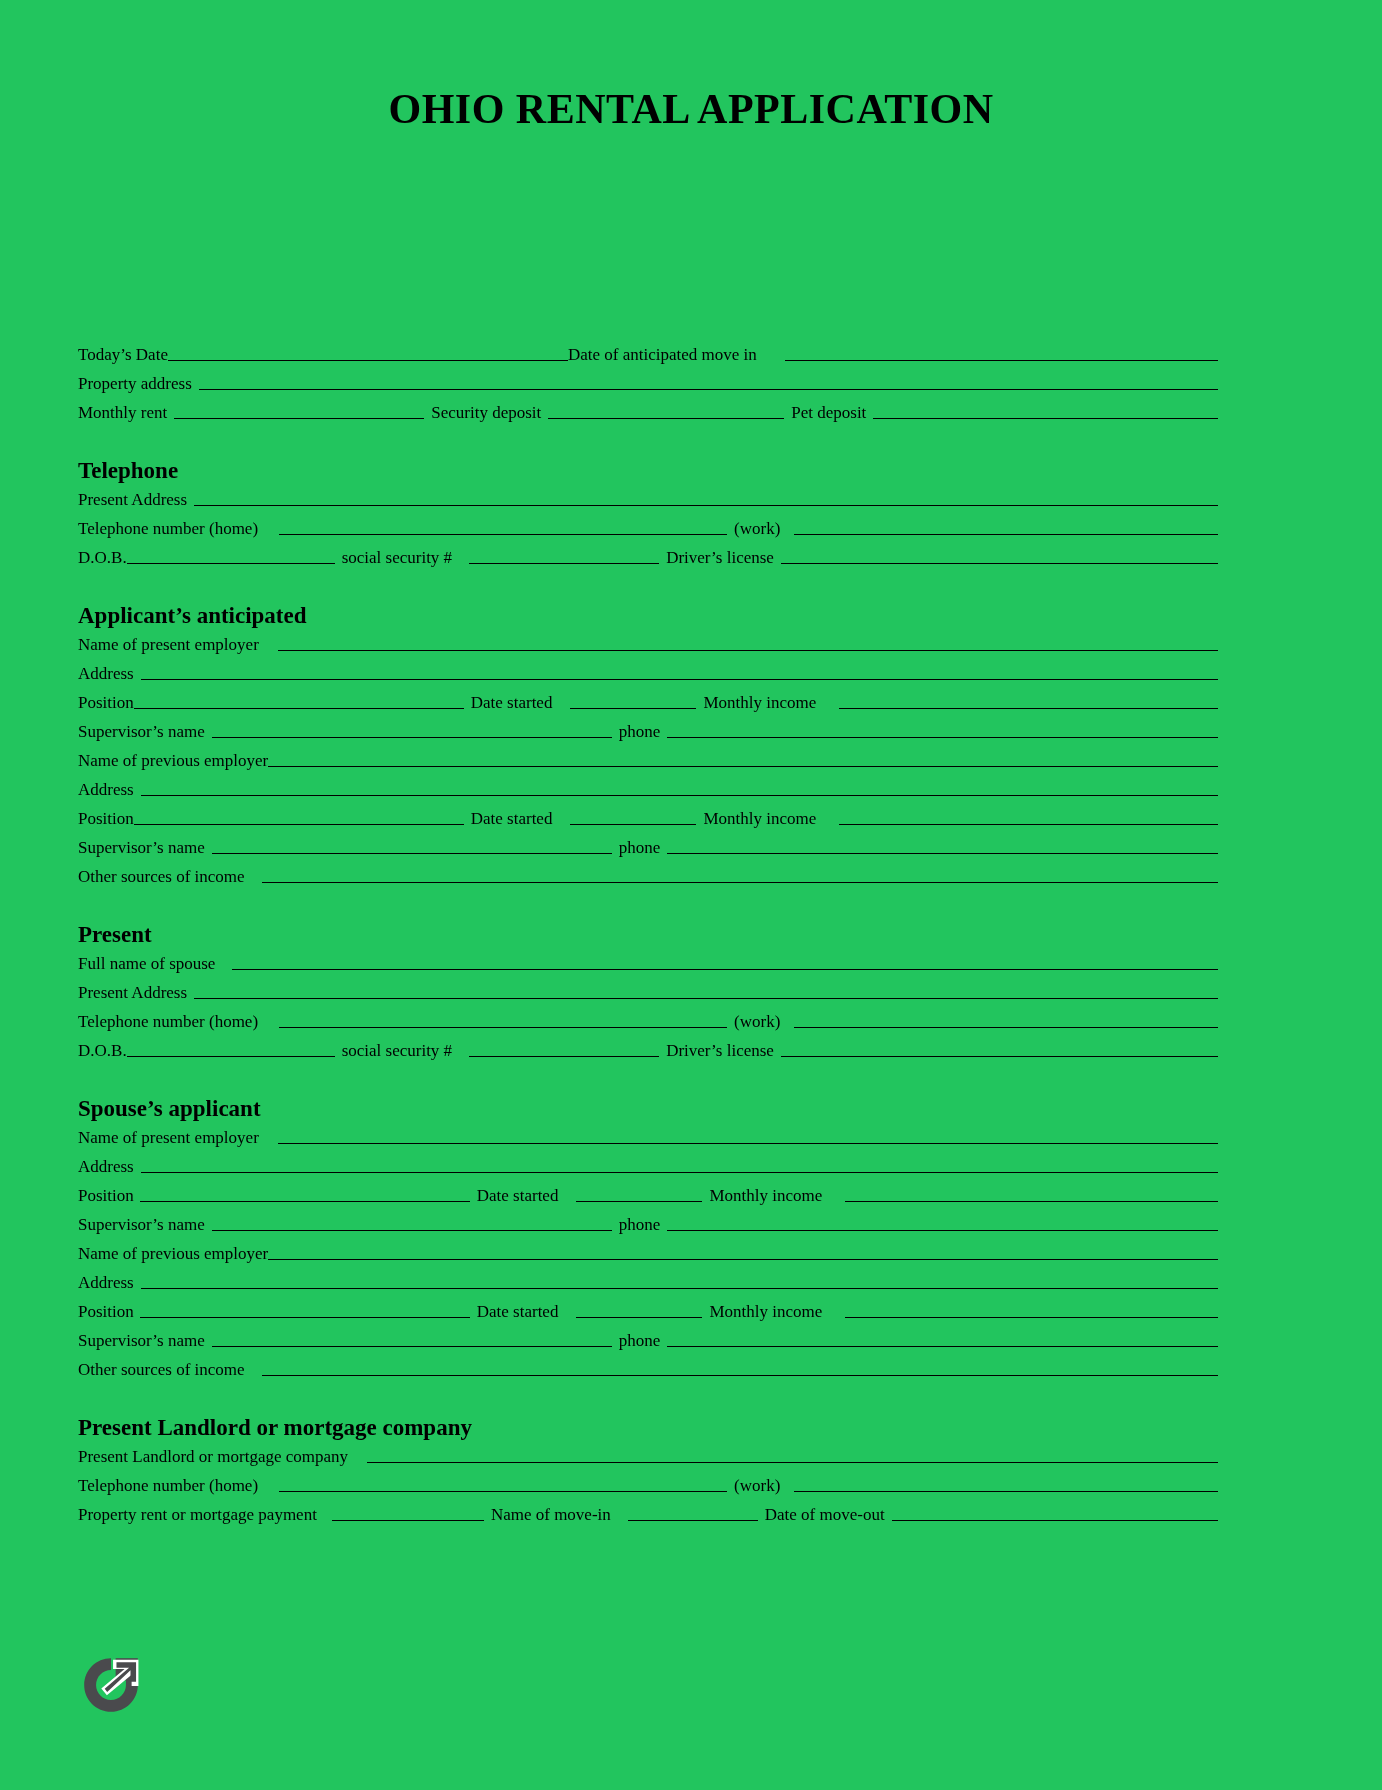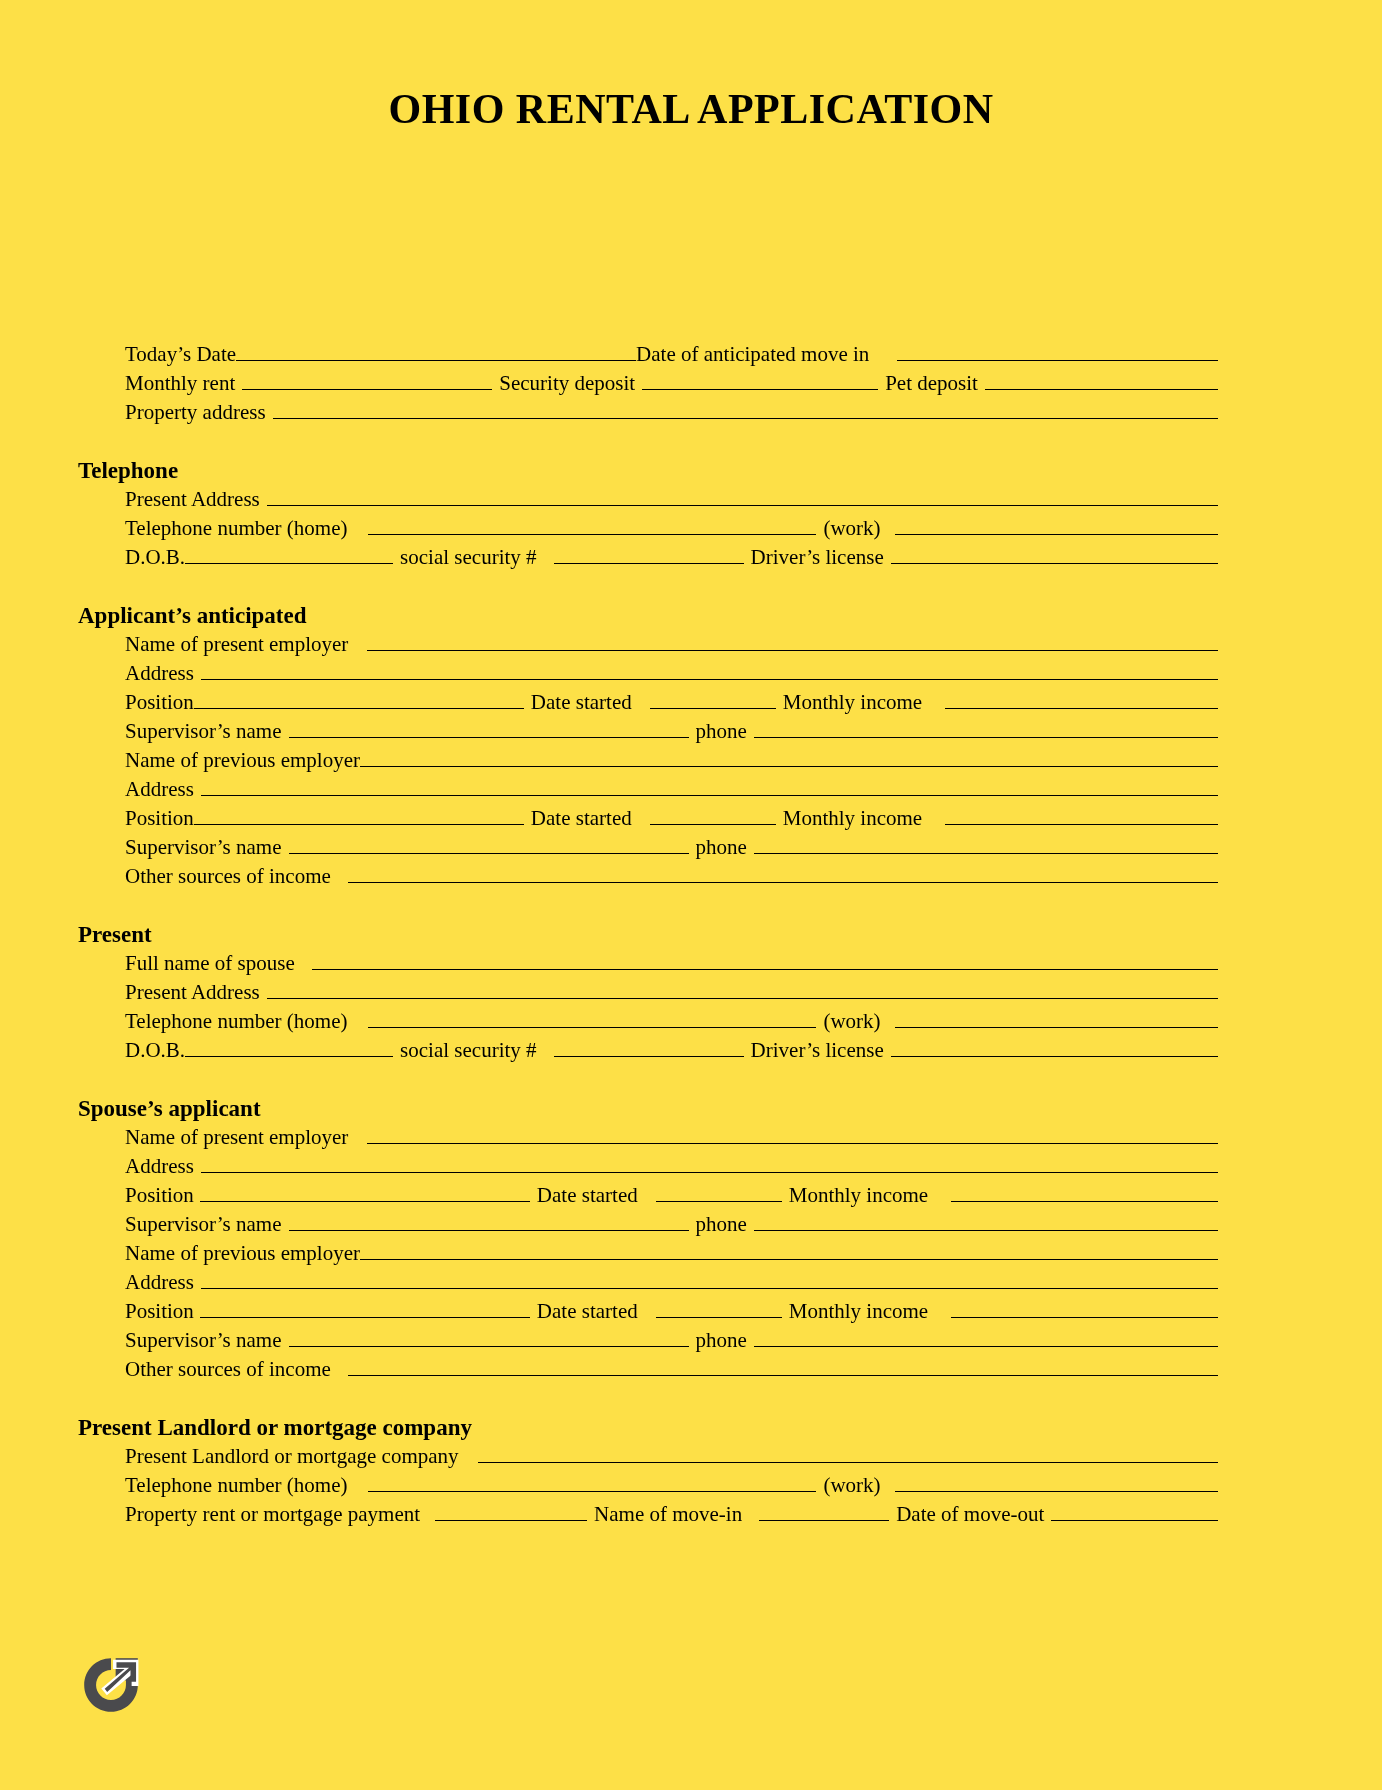--- a/index.html
+++ b/index.html
@@ -8,21 +8,21 @@
     background: #ffffff;
   }
   body {
     font-family: "Liberation Serif", "DejaVu Serif", serif;
     color: #000000;
   }
   .page {
     position: relative;
     width: 1382px;
     height: 1790px;
-    background: #fde047;
+    background: #22c55e;
     overflow: hidden;
     box-sizing: border-box;
   }
   .doc-title {
     position: absolute;
     top: 88px;
     left: 0;
     width: 1382px;
     text-align: center;
     font-size: 42px;
@@ -33,24 +33,23 @@
   .body-area {
     position: absolute;
     left: 78px;
     top: 340px;
     width: 1140px;
   }
   .row {
     display: flex;
     align-items: baseline;
     height: 29px;
-    font-size: 21px;
+    font-size: 17px;
     line-height: 29px;
     white-space: nowrap;
-    margin-left: 47px;
   }
   .lbl {
     flex: 0 0 auto;
     padding-right: 0;
   }
   .lbl.sp-r { padding-right: 7px; }
   .lbl.sp-l { padding-left: 7px; }
   .lbl.sp-both { padding-left: 7px; padding-right: 7px; }
   .rule {
     border-bottom: 1.6px solid #000;
@@ -88,30 +87,30 @@
   <div class="body-area">
 
     <div class="row">
       <span class="lbl">Today’s Date</span>
       <span class="rule" style="width:400px"></span>
       <span class="lbl">Date of anticipated move in</span>
       <span class="rule grow" style="margin-left:28px"></span>
     </div>
 
     <div class="row">
+      <span class="lbl sp-r">Property address</span>
+      <span class="rule grow"></span>
+    </div>
+
+    <div class="row">
       <span class="lbl sp-r">Monthly rent</span>
       <span class="rule" style="width:250px"></span>
       <span class="lbl sp-both">Security deposit</span>
       <span class="rule" style="width:236px"></span>
       <span class="lbl sp-both">Pet deposit</span>
-      <span class="rule grow"></span>
-    </div>
-
-    <div class="row">
-      <span class="lbl sp-r">Property address</span>
       <span class="rule grow"></span>
     </div>
 
     <div class="gap"></div>
 
     <div class="section-head">Telephone</div>
 
 
     <div class="row">
       <span class="lbl sp-r">Present Address</span>

